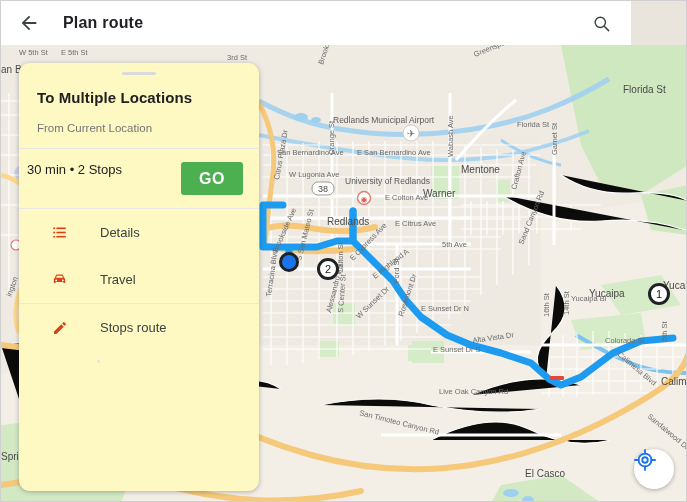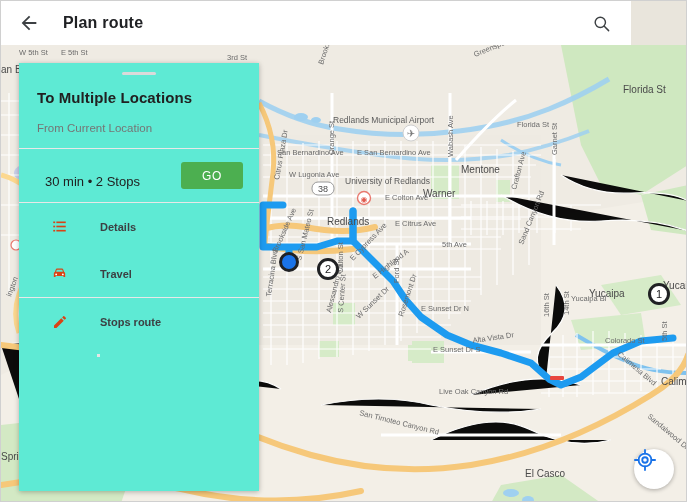--- a/index.html
+++ b/index.html
@@ -20,39 +20,39 @@
   
   .map{position:absolute;left:0;top:44px;width:687px;height:458px;overflow:hidden;
        background:#15803d;}
   .map svg{position:absolute;left:0;top:0;}
   .maplabel{font-family:"Liberation Sans","DejaVu Sans",sans-serif;fill:#6b6b6b;
             font-size:7.5px;}
   .maplabel.city{fill:#4a4a4a;font-size:10px;}
   .maplabel.poi{fill:#5b5b5b;font-size:8.5px;}
 
   
-  .card{position:absolute;left:18px;top:62px;width:240px;height:428px;background:#5eead4;
-        z-index:30;box-shadow:0 1px 5px rgba(0,0,0,.28);overflow:hidden;}
+  .card{position:absolute;left:18px;top:62px;width:240px;height:428px;background:#fef9c3;
+        z-index:30;box-shadow:0 1px 5px rgba(0,0,0,.28);overflow:hidden;border-radius:11px;}
   .handle{width:34px;height:3px;background:#dadada;border-radius:2px;margin:9px auto 0 auto;
           cursor:pointer;}
   .dest-block{padding:14px 18px 14px 18px;}
   .dest-title{font-size:15px;font-weight:bold;color:#212121;letter-spacing:.1px;}
   .dest-sub{font-size:11.5px;color:#757575;margin-top:16px;}
   .divider{height:1px;background:#e8e8e8;width:100%;}
-  .eta-row{display:flex;align-items:flex-end;padding:13px 16px 13px 26px;}
+  .eta-row{display:flex;align-items:flex-start;padding:13px 16px 13px 8px;}
   .eta-text{flex:1;}
   .eta-main{font-size:13px;color:#212121;}
   .eta-sub{font-size:11.5px;color:#757575;margin-top:4px;}
-  .go-btn{width:62px;height:27px;background:#4caf50;border-radius:3px;color:#fff;
-          font-size:12px;font-weight:normal;display:flex;align-items:center;justify-content:center;
+  .go-btn{width:62px;height:33px;background:#4caf50;border-radius:3px;color:#fff;
+          font-size:16px;font-weight:bold;display:flex;align-items:center;justify-content:center;
           cursor:pointer;letter-spacing:.6px;}
   .menu-item{display:flex;align-items:center;height:47px;padding-left:32px;cursor:pointer;}
   .menu-icon{width:17px;height:17px;display:flex;align-items:center;justify-content:center;
              margin-right:32px;}
-  .menu-label{font-size:11px;color:#3c4043;font-weight:bold;}
+  .menu-label{font-size:13px;color:#3c4043;}
   .tiny-dot{margin-left:78px;margin-top:9px;width:3px;height:3px;background:#e6e6e6;}
 
   
   .marker{position:absolute;z-index:20;}
   .stop-pin{width:22px;height:22px;border-radius:50%;background:#ffffff;border:3px solid #202124;
             display:flex;align-items:center;justify-content:center;
             font-size:11px;color:#202124;box-sizing:border-box;}
   .origin-pin{width:20px;height:20px;border-radius:50%;background:#1a73e8;border:3px solid #202124;
               box-sizing:border-box;}
   .mylocation{position:absolute;right:14px;bottom:14px;width:40px;height:40px;border-radius:50%;

